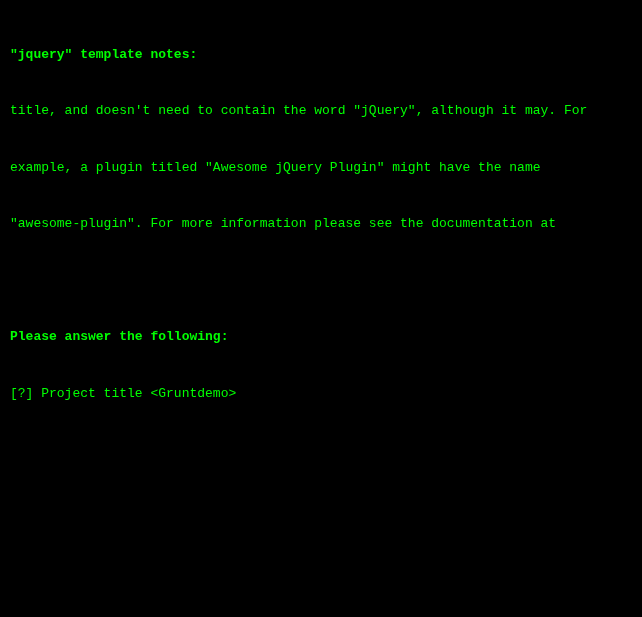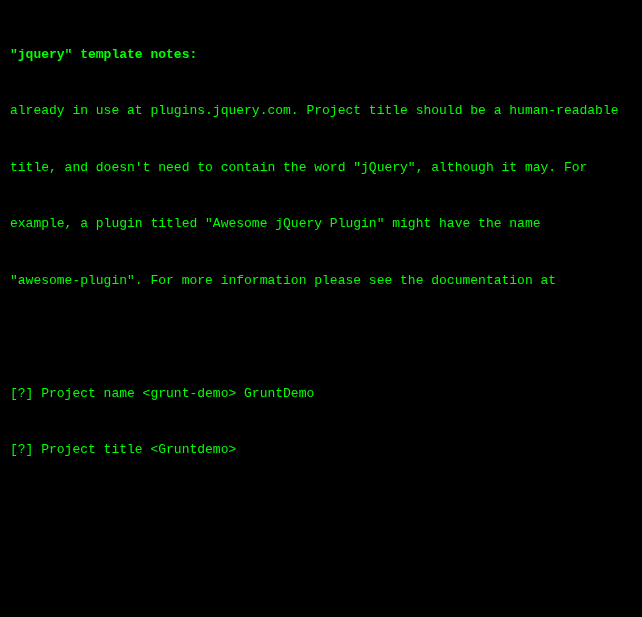--- a/index.html
+++ b/index.html
@@ -21,26 +21,25 @@
     }
     .bold { font-weight: bold; }
     .green { color: #00ff00; }
     .line { display: block; }
   </style>
 </head>
 <body>
 
 <div class="terminal-content">
   <span class="line bold green">"jquery" template notes:</span>
-  <span class="line green">already in use at plugins.jquery.com. Project title should be a human-readable</span>
   <span class="line green">title, and doesn't need to contain the word "jQuery", although it may. For</span>
   <span class="line green">example, a plugin titled "Awesome jQuery Plugin" might have the name</span>
   <span class="line green">"awesome-plugin". For more information please see the documentation at</span>
   <span class="line green">&nbsp;</span>
-  <span class="line green">[?] Project name &lt;grunt-demo&gt; GruntDemo</span>
+  <span class="line bold green">Please answer the following:</span>
   <span class="line green">[?] Project title &lt;Gruntdemo&gt;</span>
   
   
   
   
   
   
   
   
   

